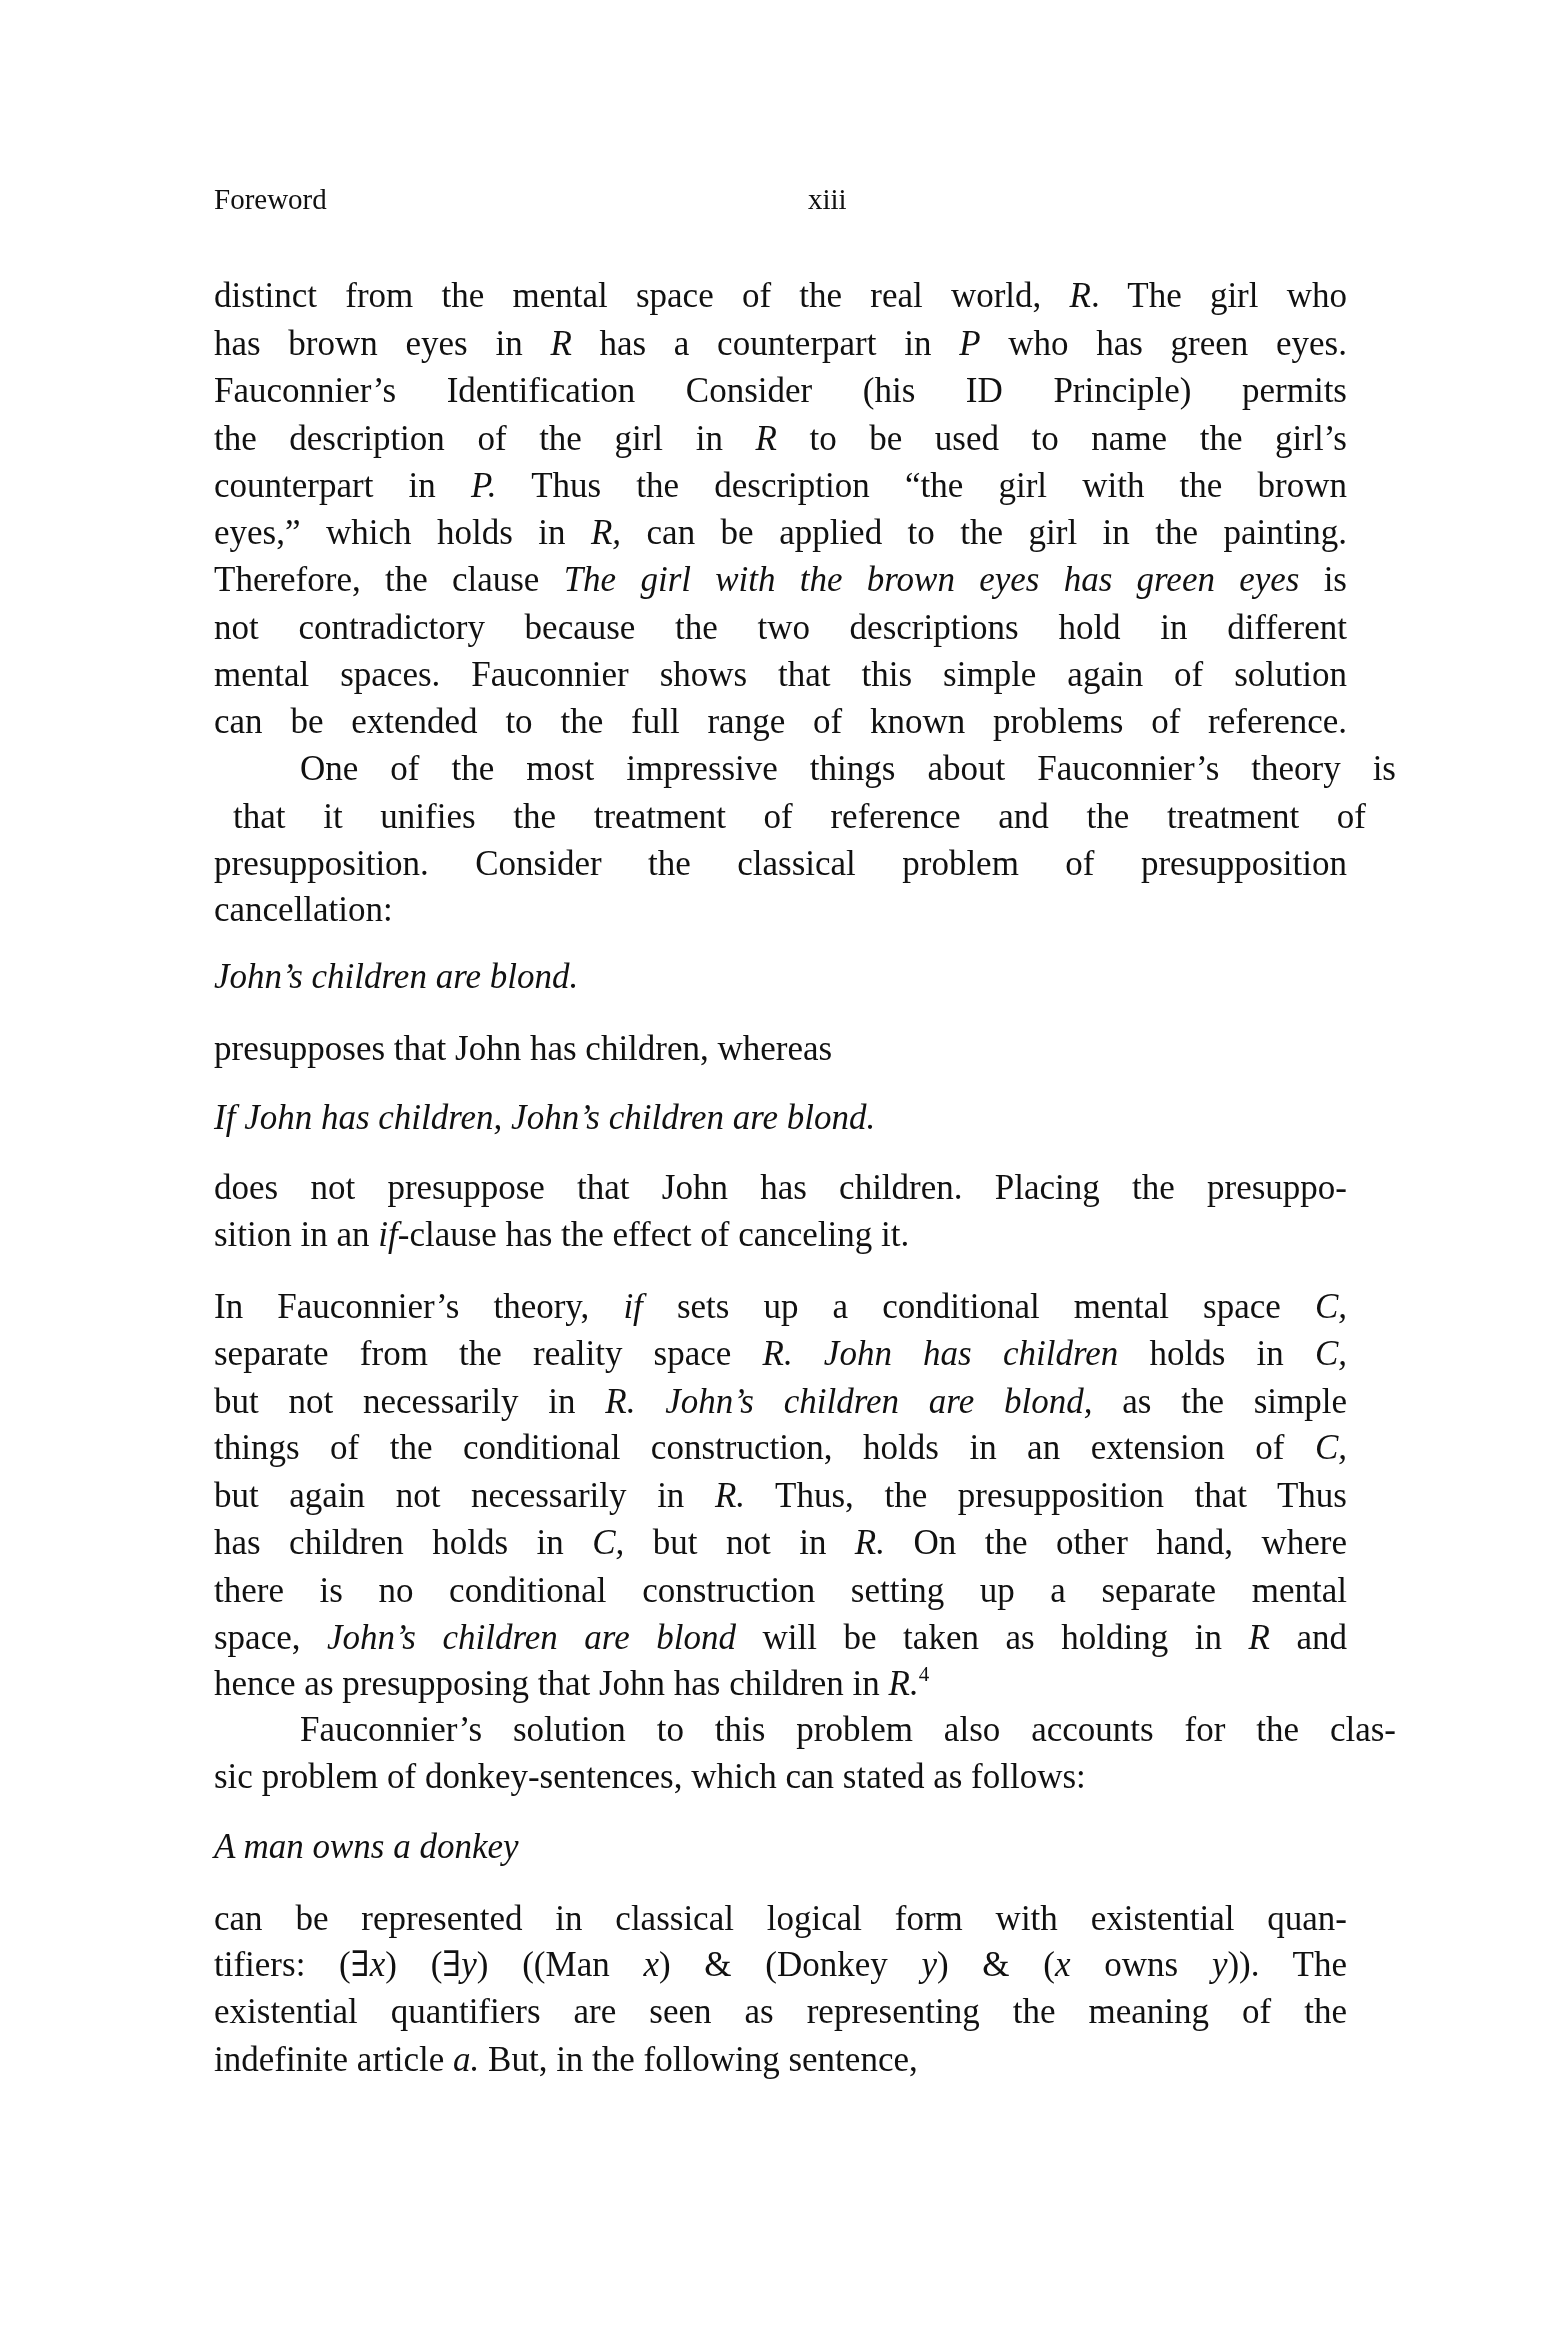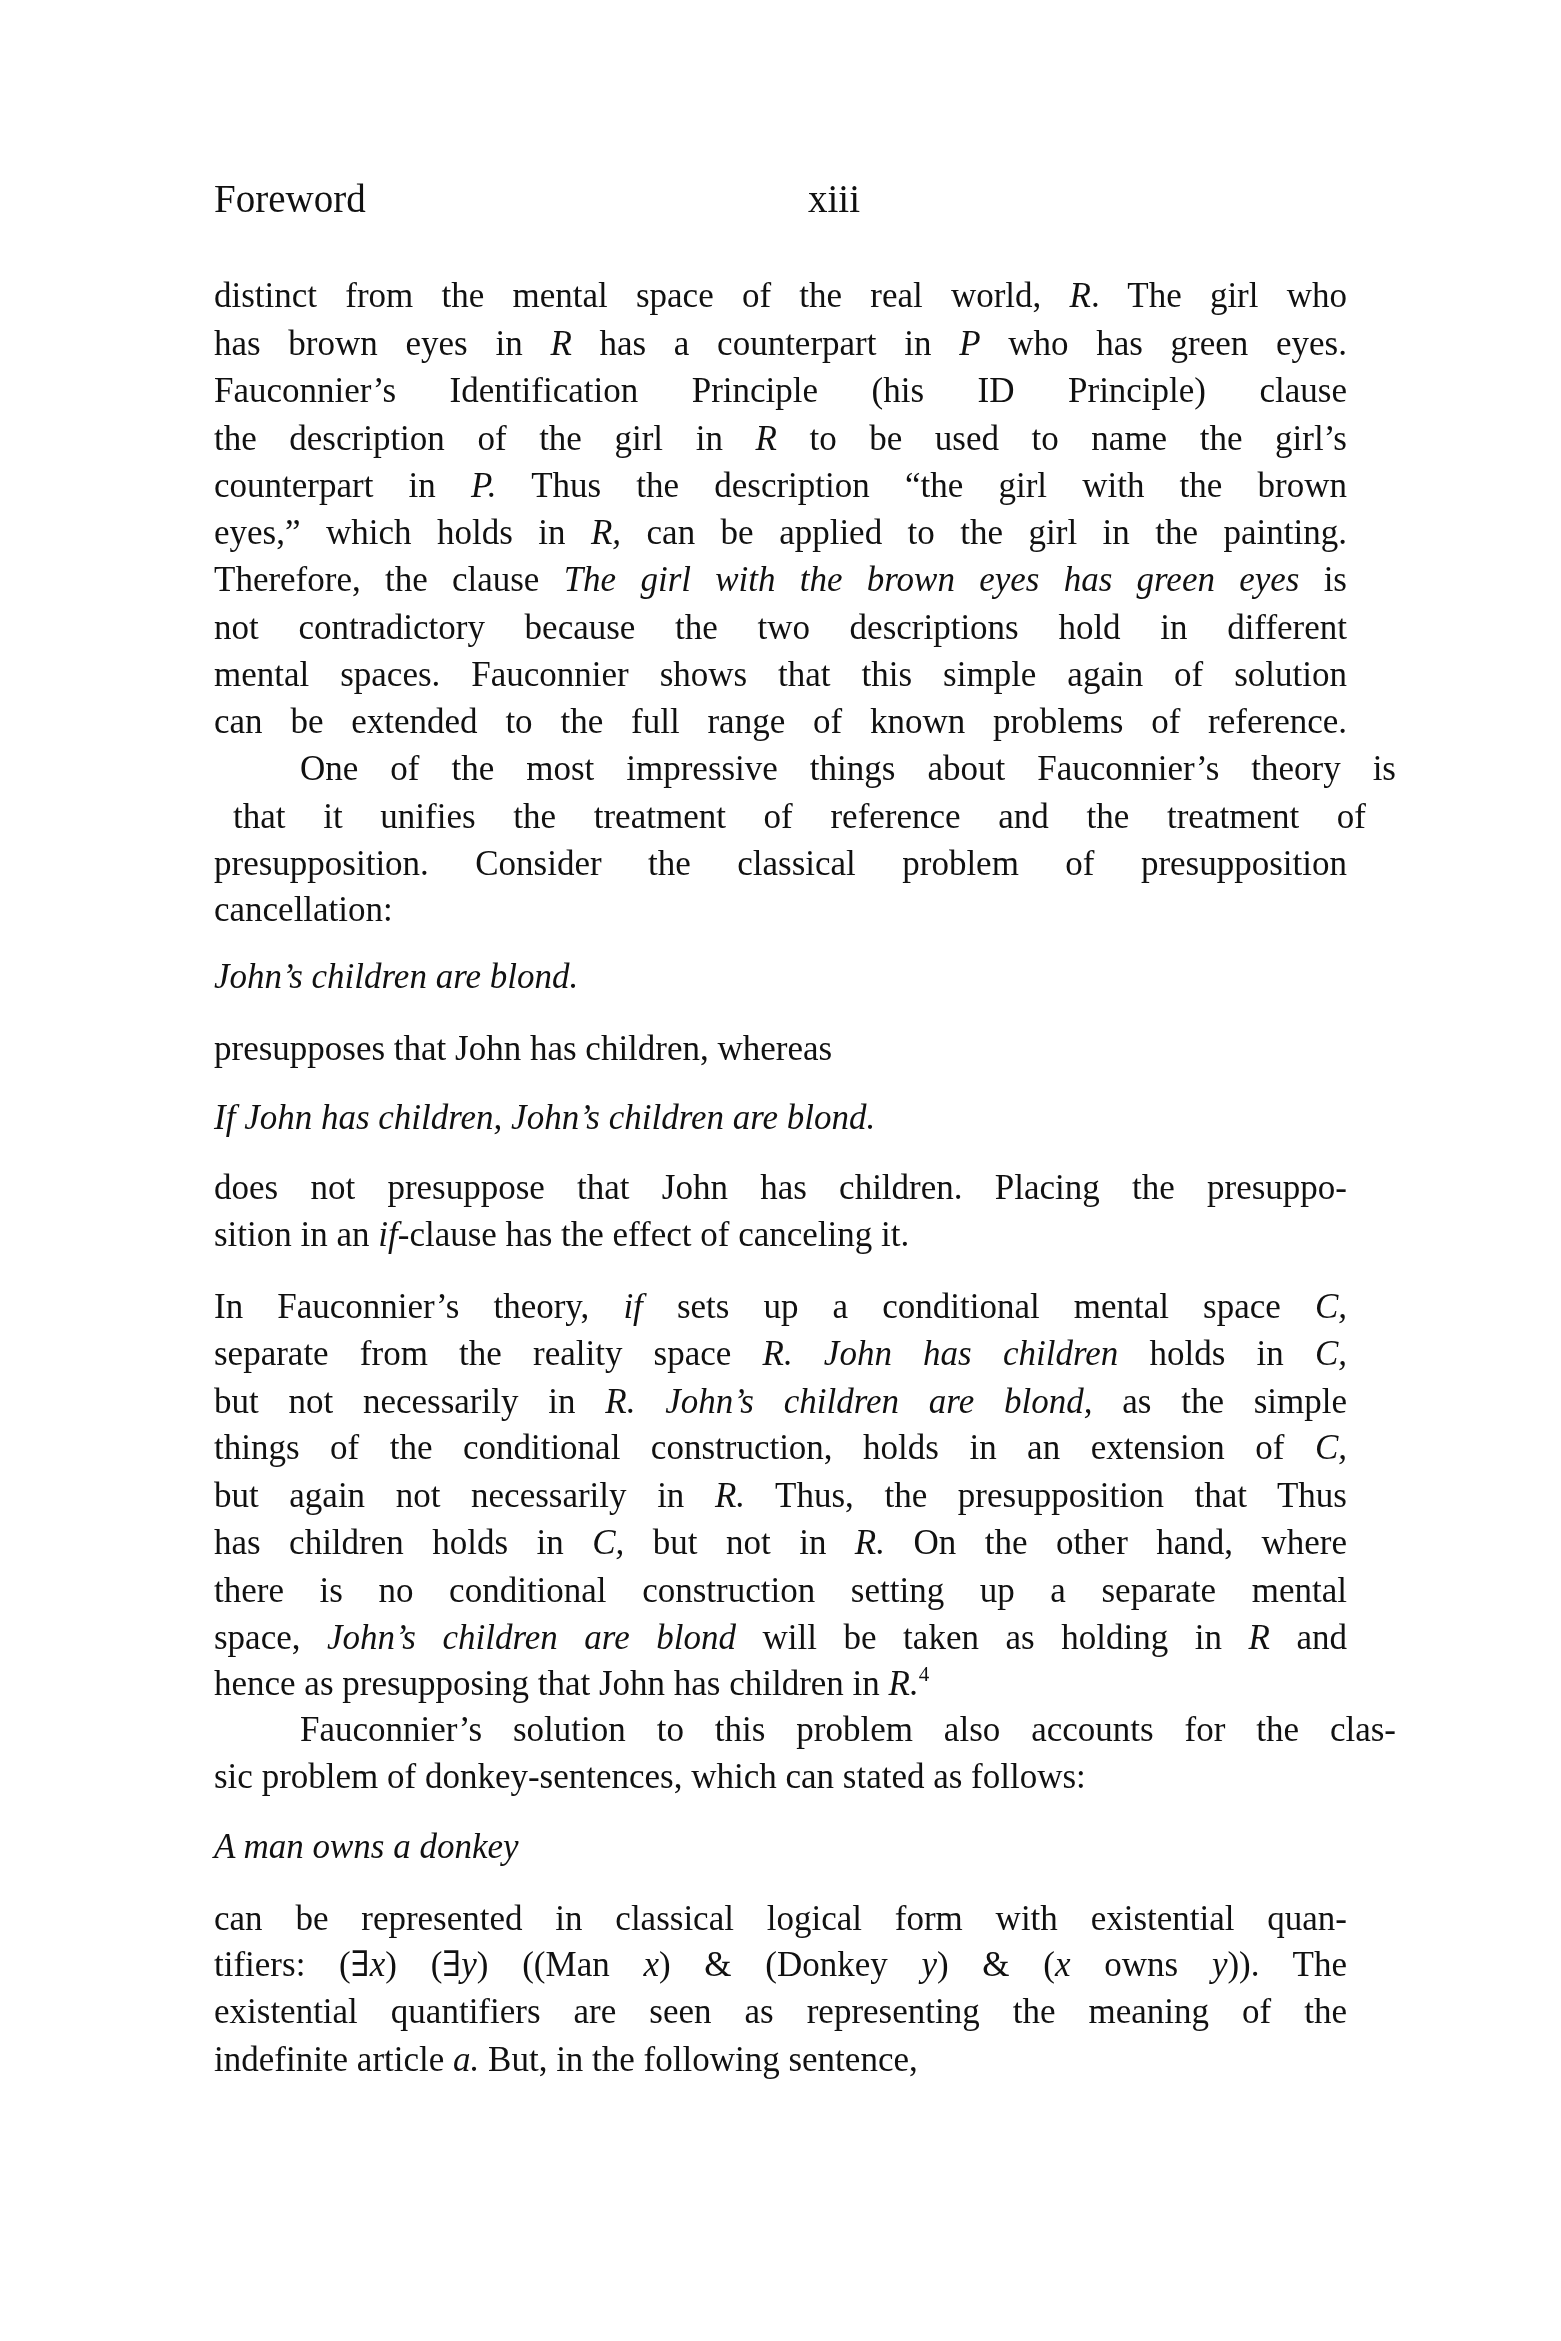--- a/index.html
+++ b/index.html
@@ -1,38 +1,38 @@
 <!DOCTYPE html>
 <html style="font-size:14px"><head>
 <meta charset="utf-8">
 <style>
   html, body { margin: 0; padding: 0; background: #ffffff; }
   body { width: 1561px; height: 2342px; position: relative; overflow: hidden;
          font-family: "Liberation Serif", "DejaVu Serif", serif; color: #111111; }
   .page { position: absolute; left: 0; top: 0; width: 1561px; height: 2342px; background: #ffffff; }
-  .running-head { position: absolute; top: 180px; height: 38px; font-size: 39px; line-height: 38px; white-space: nowrap; }
+  .running-head { position: absolute; top: 180px; height: 38px; font-size: 29px; line-height: 38px; white-space: nowrap; }
   .head-left { left: 214px; }
   .head-right { left: 808px; }
   .line { position: absolute; left: 214px; width: 1133px; height: 49px;
           font-size: 35px; line-height: 49px; white-space: nowrap; }
   .line.justify { text-align: justify; text-align-last: justify; white-space: normal; overflow: hidden; }
   .line.indent { left: 252px; width: 1096px; margin-left: 48px; }
   .line i, .seg-i { font-style: italic; }
   .line sup { font-size: 21px; vertical-align: 14px; line-height: 0; }
 </style>
 </head>
 <body>
 
 <div class="page">
   <div class="running-head head-left">Foreword</div>
   <div class="running-head head-right">xiii</div>
   <div id="body-text">
       <div class="line justify" style="top: 271px;"><span>distinct from the mental space of the real world, </span><i>R</i><span>. The girl who</span></div>
       <div class="line justify" style="top: 319px;"><span>has brown eyes in </span><i>R</i><span> has a counterpart in </span><i>P</i><span> who has green eyes.</span></div>
-      <div class="line justify" style="top: 366px;"><span>Fauconnier’s Identification Principle (his ID Principle) clause</span></div>
+      <div class="line justify" style="top: 366px;"><span>Fauconnier’s Identification Consider (his ID Principle) permits</span></div>
       <div class="line justify" style="top: 414px;"><span>the description of the girl in </span><i>R</i><span> to be used to name the girl’s</span></div>
       <div class="line justify" style="top: 461px;"><span>counterpart in </span><i>P.</i><span> Thus the description “the girl with the brown</span></div>
       <div class="line justify" style="top: 508px;"><span>eyes,” which holds in </span><i>R,</i><span> can be applied to the girl in the painting.</span></div>
       <div class="line justify" style="top: 555px;"><span>Therefore, the clause </span><i>The girl with the brown eyes has green eyes</i><span> is</span></div>
       <div class="line justify" style="top: 603px;"><span>not contradictory because the two descriptions hold in different</span></div>
       <div class="line justify" style="top: 650px;"><span>mental spaces. Fauconnier shows that this simple again of solution</span></div>
       <div class="line justify" style="top: 697px;"><span>can be extended to the full range of known problems of reference.</span></div>
       <div class="line justify indent" style="top: 744px;"><span>One of the most impressive things about Fauconnier’s theory is</span></div>
       <div class="line justify" style="top: 792px; margin-left: 19px;"><span>that it unifies the treatment of reference and the treatment of</span></div>
       <div class="line justify" style="top: 839px;"><span>presupposition. Consider the classical problem of presupposition</span></div>

